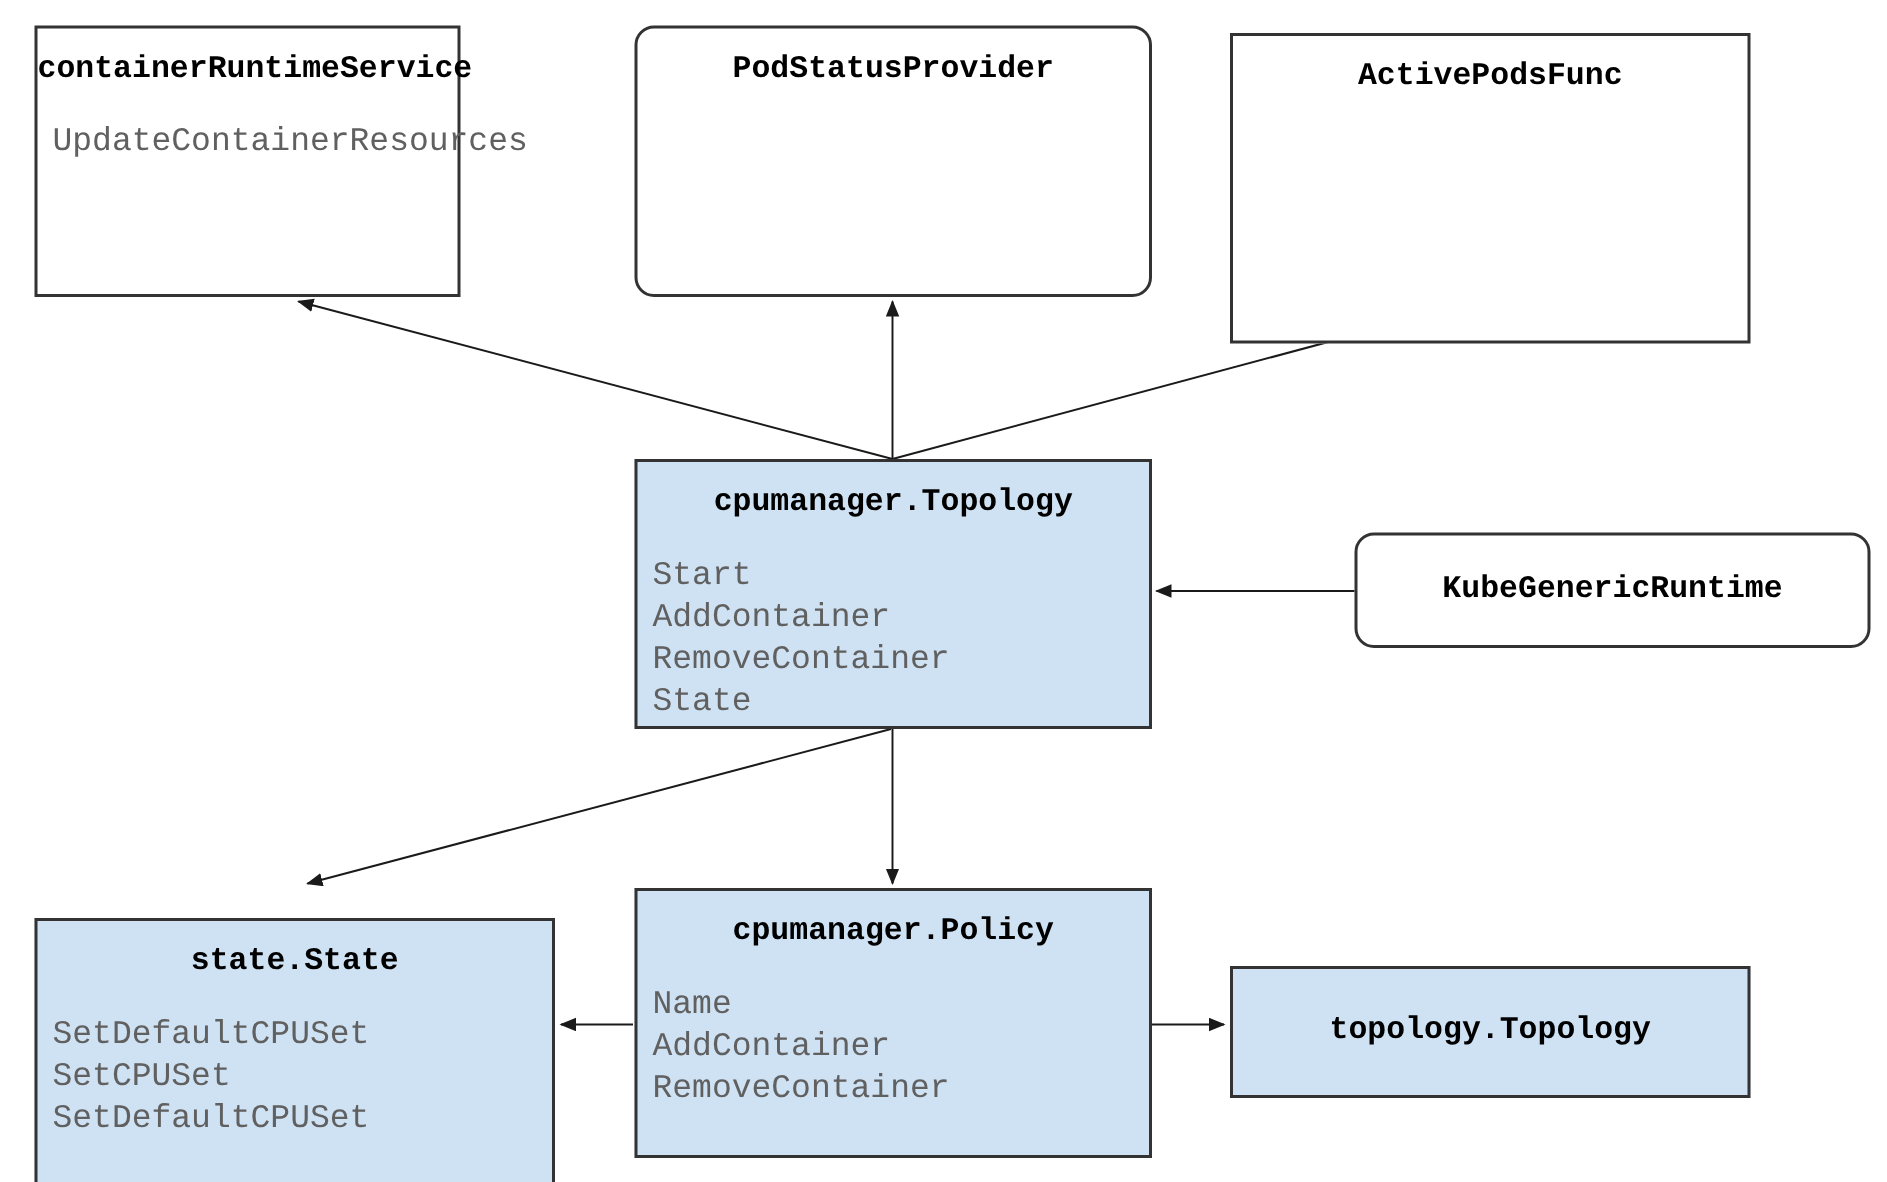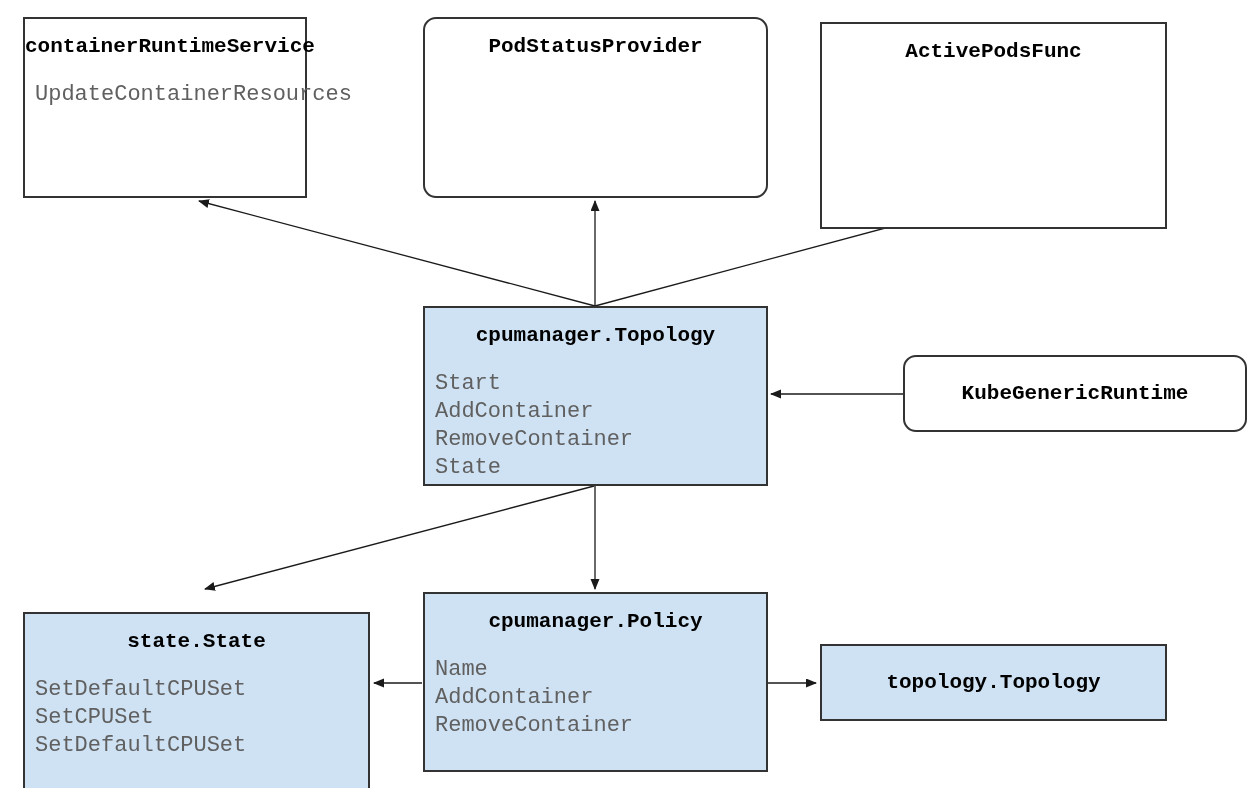--- a/index.html
+++ b/index.html
@@ -109,17 +109,17 @@
 
   <div class="node highlight" style="left:423px; top:592px; width:345px; height:180px;">
     <div class="node-title">cpumanager.Policy</div>
     <div class="methods">
         <div>Name</div>
         <div>AddContainer</div>
         <div>RemoveContainer</div>
       </div>
   </div>
 
-  <div class="node highlight center-title" style="left:820px; top:644px; width:347px; height:77px;">
+  <div class="node highlight center-title" style="left:820px; top:644px; width:347px; height:88px;">
     <div class="node-title">topology.Topology</div>
   </div>
 
 </div>
 
 </body></html>

